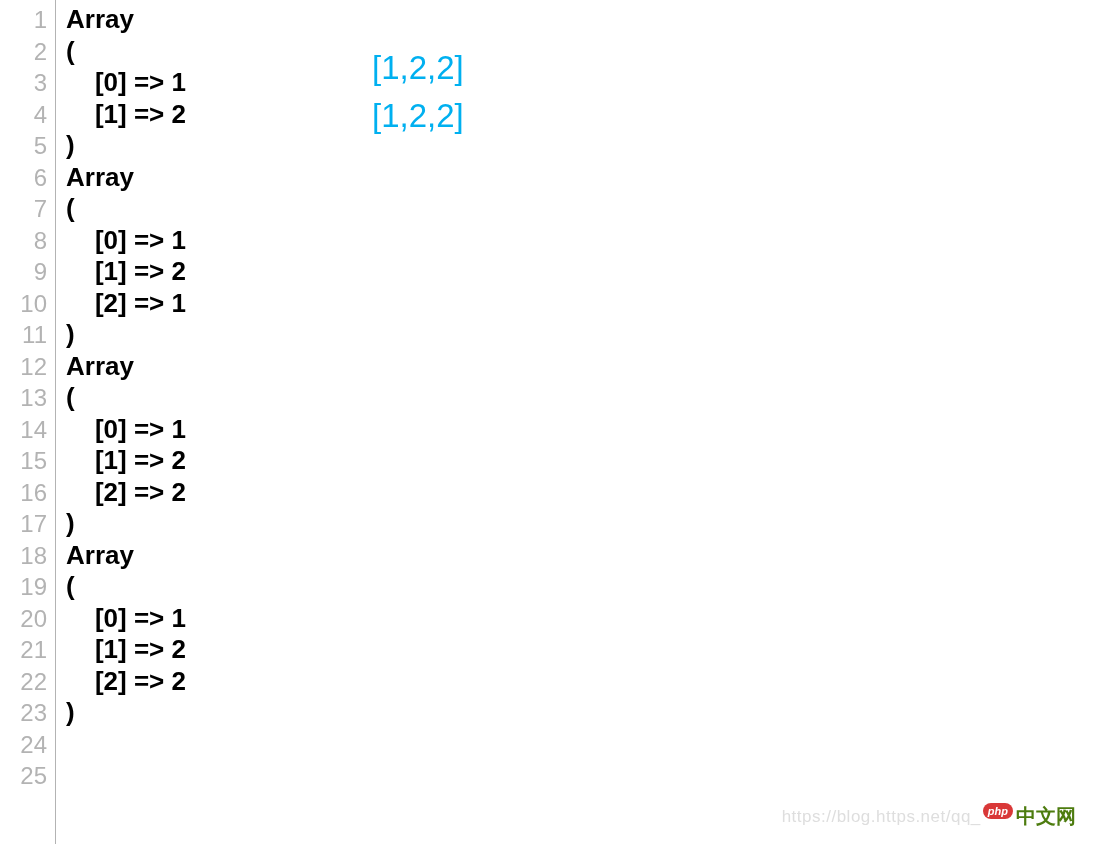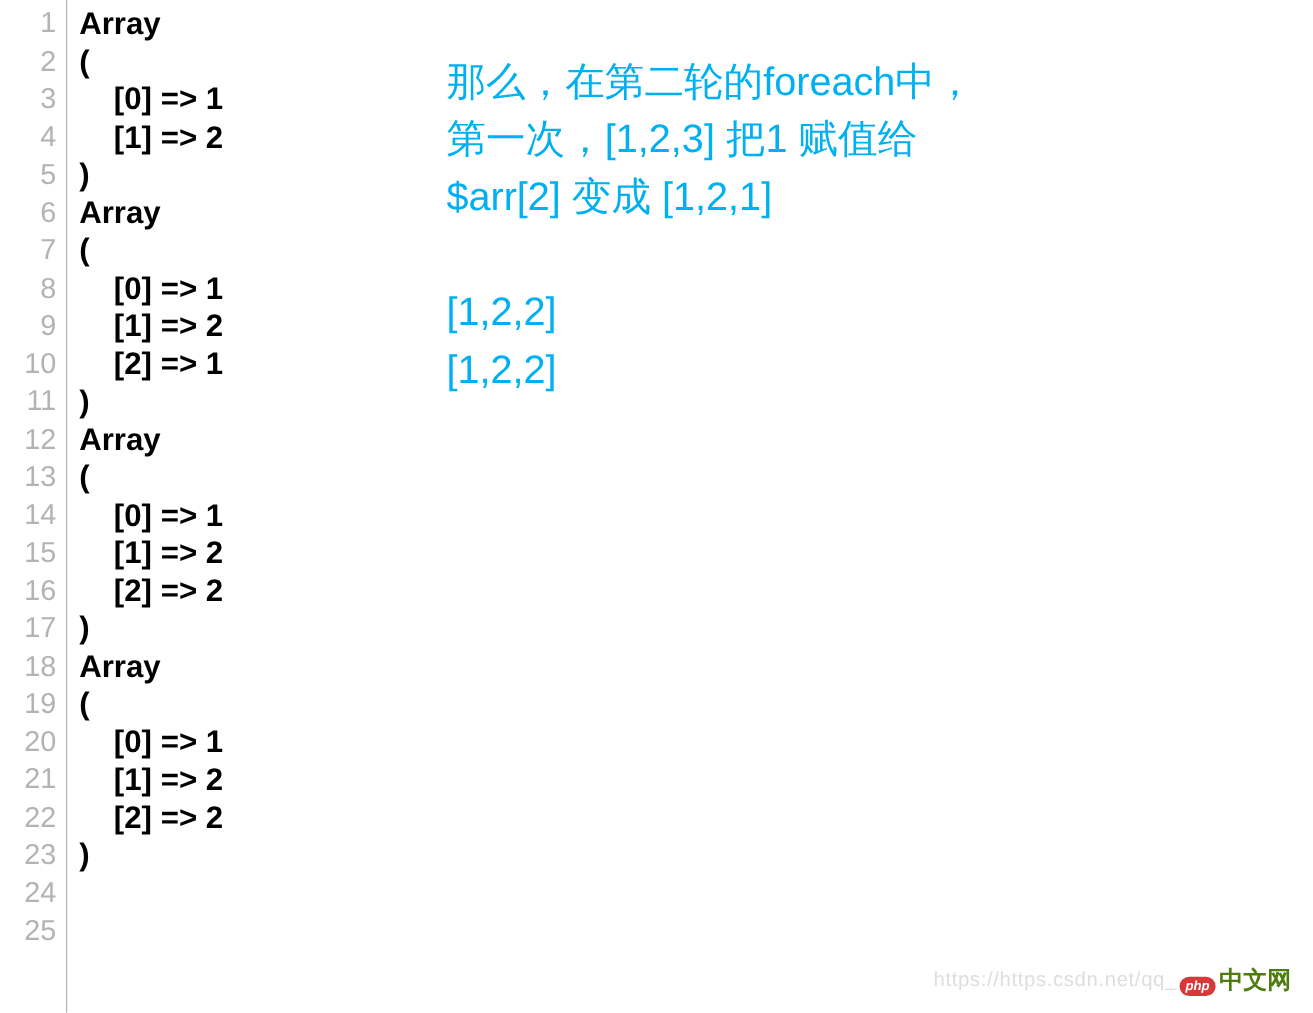--- a/index.html
+++ b/index.html
@@ -73,21 +73,21 @@
       align-items: center;
       font-family: Arial, sans-serif;
     }
     .watermark-url {
       color: #dedede;
       font-size: 17px;
       letter-spacing: 0.5px;
     }
     .watermark-logo {
       display: inline-flex;
-      align-items: flex-end;
+      align-items: flex-start;
       margin-left: 2px;
     }
     .php-badge {
       background: #d93838;
       color: #ffffff;
       font-size: 11px;
       font-weight: bold;
       padding: 2px 5px;
       border-radius: 8px;
       font-style: italic;
@@ -151,31 +151,26 @@
     <div class="code-line">Array</div>
     <div class="code-line">(</div>
     <div class="code-line">    [0] =&gt; 1</div>
     <div class="code-line">    [1] =&gt; 2</div>
     <div class="code-line">    [2] =&gt; 2</div>
     <div class="code-line">)</div>
     <div class="code-line"></div>
 
     <div class="annotation">
       <div class="annotation-para">
-        <div>那么，在第二轮的foreach中，</div>
-        <div>第一次，[1,2,3] 把1 赋值给</div>
-        <div>$arr[2] 变成 [1,2,1]</div>
-      </div>
-      <div class="annotation-para">
         <div>[1,2,2]</div>
         <div>[1,2,2]</div>
       </div>
     </div>
   </div>
 </div>
 
 <div class="watermark">
-  <span class="watermark-url">https://https.csdn.net/qq_</span>
+  <span class="watermark-url">https://blog.https.net/qq_</span>
   <span class="watermark-logo">
     <span class="php-badge">php</span>
     <span class="cn-text">中文网</span>
   </span>
 </div>
 
 </body></html>

